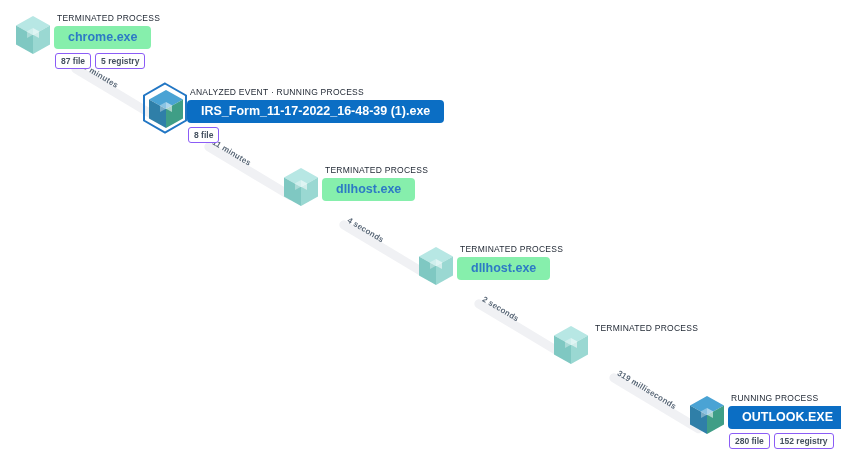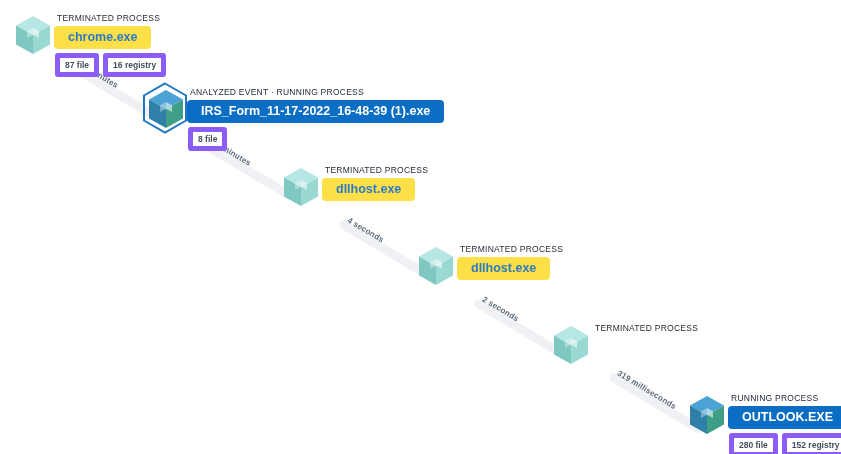--- a/index.html
+++ b/index.html
@@ -52,25 +52,25 @@
   }
   .pill{
     display:inline-block;
     border-radius:4px;
     padding:4px 14px;
     font-size:12.5px;
     font-weight:700;
     line-height:15px;
     white-space:nowrap;
   }
-  .pill.terminated{background:#fde047;color:#2d7ac5;}
+  .pill.terminated{background:#86efac;color:#2d7ac5;}
   .pill.running{background:#0b6ec4;color:#ffffff;}
   .badges{margin-top:4px;display:flex;gap:4px;padding-left:1px;}
   .badge{
-    border:5px solid #8b5cf6;
+    border:1px solid #8b5cf6;
     background:#ffffff;
     border-radius:3px;
     font-size:8.5px;
     font-weight:600;
     color:#44505f;
     padding:2px 5px;
     line-height:10px;
     white-space:nowrap;
   }
 </style>
@@ -97,21 +97,21 @@
   <svg width="34" height="38" viewBox="0 0 34 38" xmlns="http://www.w3.org/2000/svg">
     <polygon points="17,0 34,9.5 17,19 0,9.5" fill="#b7e7e4"></polygon>
     <polygon points="0,9.5 17,19 17,38 0,28.5" fill="#7fc8c2"></polygon>
     <polygon points="34,9.5 17,19 17,38 34,28.5" fill="#9ad8d2"></polygon>
     <polygon points="17,12 23,15.3 23,22 17,18.7" fill="#ffffff" opacity="0.55"></polygon>
     <polygon points="11,15.3 17,12 17,18.7 11,22" fill="#ffffff" opacity="0.35"></polygon>
   </svg></div>
         </div>
         <div class="node-body"><div class="node-kicker">TERMINATED PROCESS</div><div class="pill terminated">chrome.exe</div><div class="badges">
             <div class="badge">87 file</div>
-            <div class="badge">16 registry</div>
+            <div class="badge">5 registry</div>
           </div></div>
       </div>
       <div class="node" style="left: 141px; top: 82px;">
         <div class="cube-wrap">
           <div class="cube">
   <svg width="34" height="38" viewBox="0 0 34 38" xmlns="http://www.w3.org/2000/svg">
     <polygon points="17,0 34,9.5 17,19 0,9.5" fill="#4aa3d4"></polygon>
     <polygon points="0,9.5 17,19 17,38 0,28.5" fill="#2f7fa8"></polygon>
     <polygon points="34,9.5 17,19 17,38 34,28.5" fill="#3f9e86"></polygon>
     <polygon points="17,12 23,15.3 23,22 17,18.7" fill="#ffffff" opacity="0.55"></polygon>

